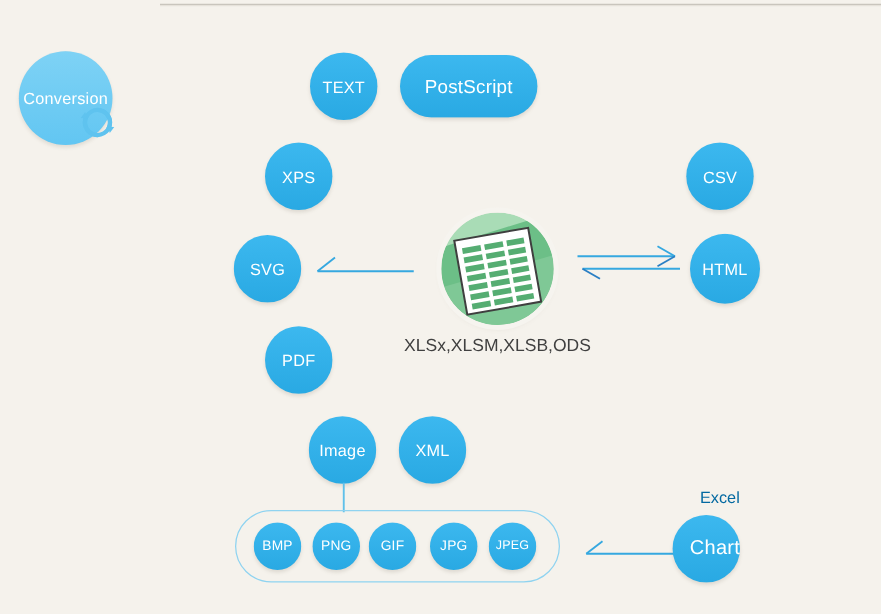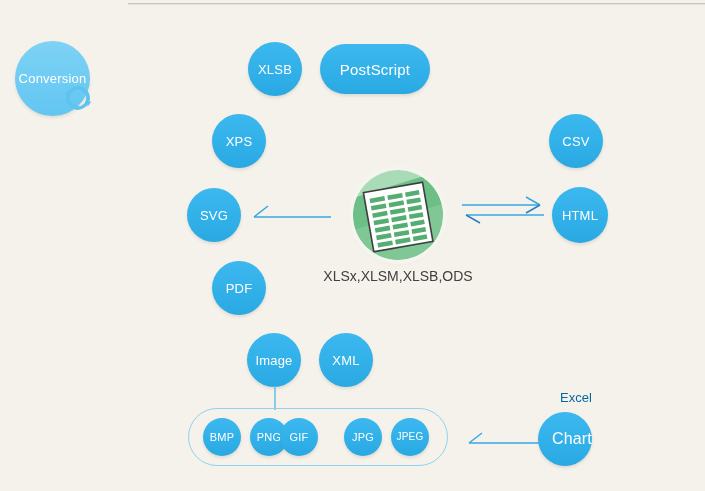--- a/index.html
+++ b/index.html
@@ -137,21 +137,21 @@
     <span class="node-label">Conversion</span>
   </div>
   <svg id="conversion-refresh-icon" viewBox="0 0 30 30">
     <path d="M15 5 A10 10 0 1 1 6.2 10.2" fill="none" stroke="#5fc3ef" stroke-width="3.4" stroke-linecap="round"></path>
     <path d="M15 25 A10 10 0 1 1 23.8 19.8" fill="none" stroke="#5fc3ef" stroke-width="3.4" stroke-linecap="round"></path>
     <path d="M5.2 6.6 L6.6 11.6 L1.6 11.4 Z" fill="#5fc3ef"></path>
     <path d="M24.8 23.4 L23.4 18.4 L28.4 18.6 Z" fill="#5fc3ef"></path>
   </svg>
 
   <div class="node" id="node-text" style="left:248px; top:42px; width:54px; height:54px; font-size:13px;">
-    <span class="node-label">XLSB</span>
+    <span class="node-label">TEXT</span>
   </div>
 
   <div class="node pill" id="node-postscript" style="left:320px; top:44px; width:110px; height:50px; font-size:15px;">
     <span class="node-label">PostScript</span>
   </div>
 
   <div class="node" id="node-xps" style="left:212px; top:114px; width:54px; height:54px; font-size:13px;">
     <span class="node-label">XPS</span>
   </div>
 
@@ -245,21 +245,21 @@
   </svg>
 
   <div id="image-group-box"></div>
 
   <div class="node mini-node" style="left:203px;">
     <span class="node-label">BMP</span>
   </div>
   <div class="node mini-node" style="left:250px;">
     <span class="node-label">PNG</span>
   </div>
-  <div class="node mini-node" style="left:280px;align-items:center;">
+  <div class="node mini-node" style="left:295px;align-items:center;">
     <span class="node-label">GIF</span>
   </div>
   <div class="node mini-node" style="left:391px; font-size:10px;">
     <span class="node-label">JPEG</span>
   </div>
   <div class="node mini-node" style="left:344px;">
     <span class="node-label">JPG</span>
   </div>
 
   <div class="free-label" style="left:560px; top:390px;">Excel</div>

